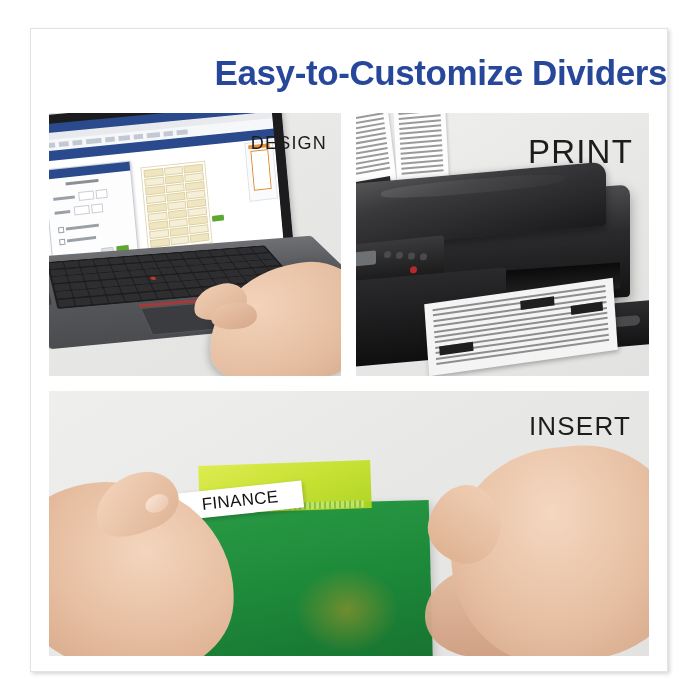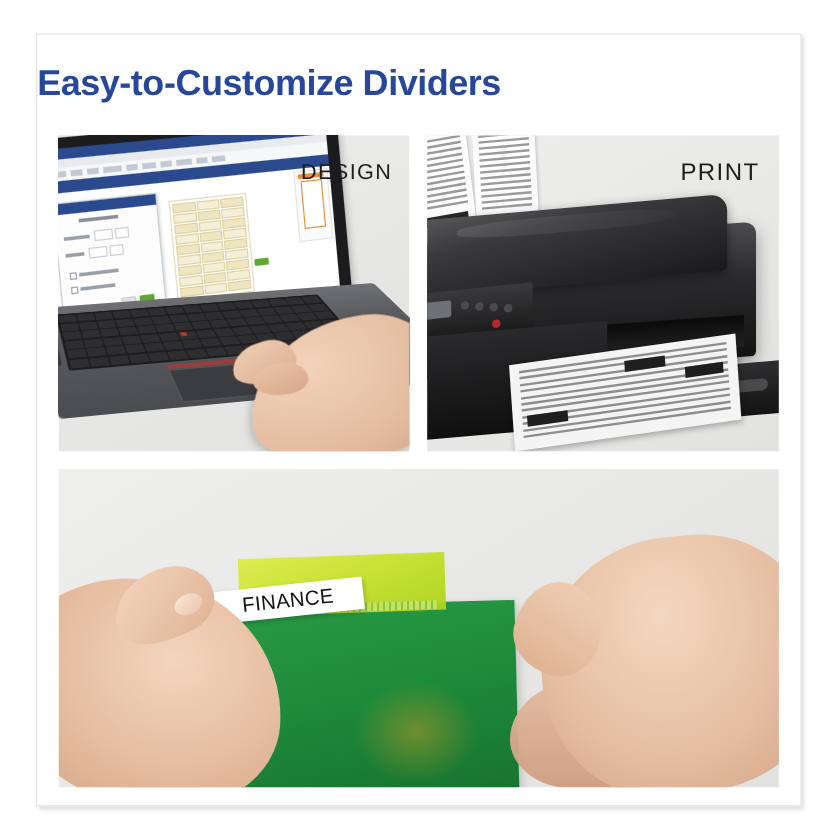--- a/index.html
+++ b/index.html
@@ -26,22 +26,22 @@
     box-shadow: 2px 2px 4px rgba(0,0,0,0.16);
     box-sizing: border-box;
   }
 
   
   #headline {
     position: absolute;
     left: 0;
     top: 24px;
     width: 100%;
-    text-align: left;
-    font-size: 30px;
+    text-align: right;
+    font-size: 35px;
     font-weight: bold;
     letter-spacing: -0.4px;
     color: #27479a;
     font-family: "Liberation Sans", sans-serif;
     white-space: nowrap;
   }
 
   
   .panel {
     position: absolute;
@@ -61,21 +61,21 @@
   .panel-label {
     position: absolute;
     font-family: "Liberation Sans", sans-serif;
     font-weight: 300;
     color: #1c1c1c;
     letter-spacing: 1.2px;
     z-index: 40;
     white-space: nowrap;
   }
   #label-design { right: 14px; top: 20px; font-size: 18px; }
-  #label-print  { right: 16px; top: 20px; font-size: 20px; text-align: right; }
+  #label-print  { right: 16px; top: 20px; font-size: 33px; text-align: right; }
   #label-insert { right: 18px; top: 20px; font-size: 26px; }
 
   
   .lap-wrap { position:absolute; left:-14px; top:4px; width:310px; height:260px; }
 
   .lap-lid {
     position: absolute;
     left: 6px; top: 0px;
     width: 274px; height: 172px;
     background: #1c1c1e;
@@ -631,15 +631,16 @@
       <div class="fingers-left"></div>
       <div class="hand-left"></div>
       <div class="thumb-left"></div>
       <div class="nail-left"></div>
 
       <div class="knuckles"></div>
       <div class="hand-right"></div>
       <div class="thumb-right"></div>
     </div>
 
+    <div class="panel-label" id="label-insert">INSERT</div>
   </div>
 
 </div>
 
 </body></html>

